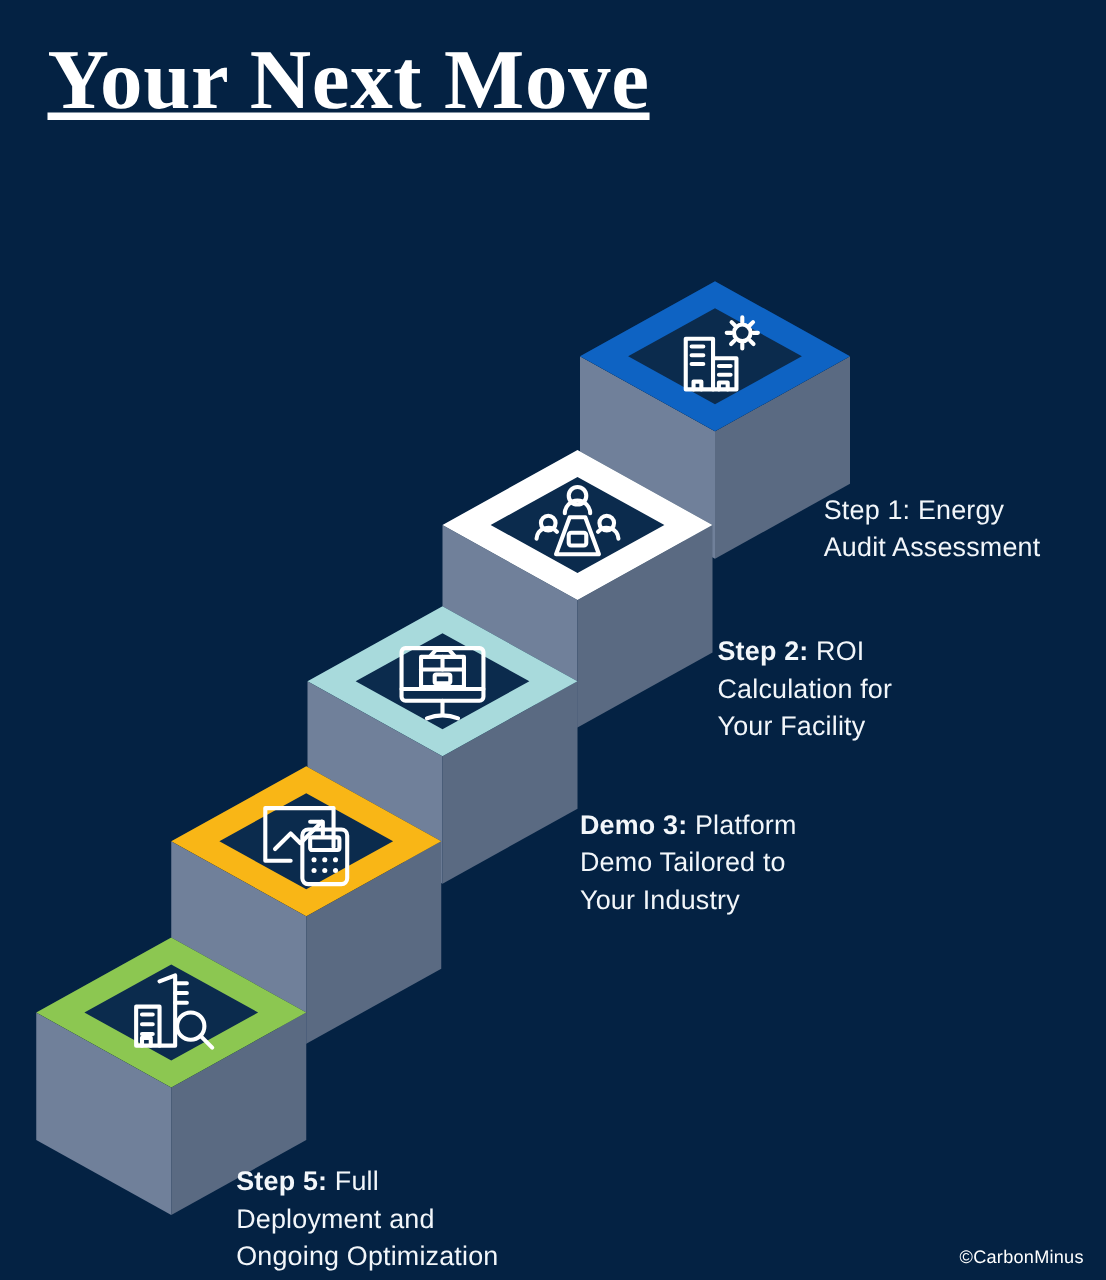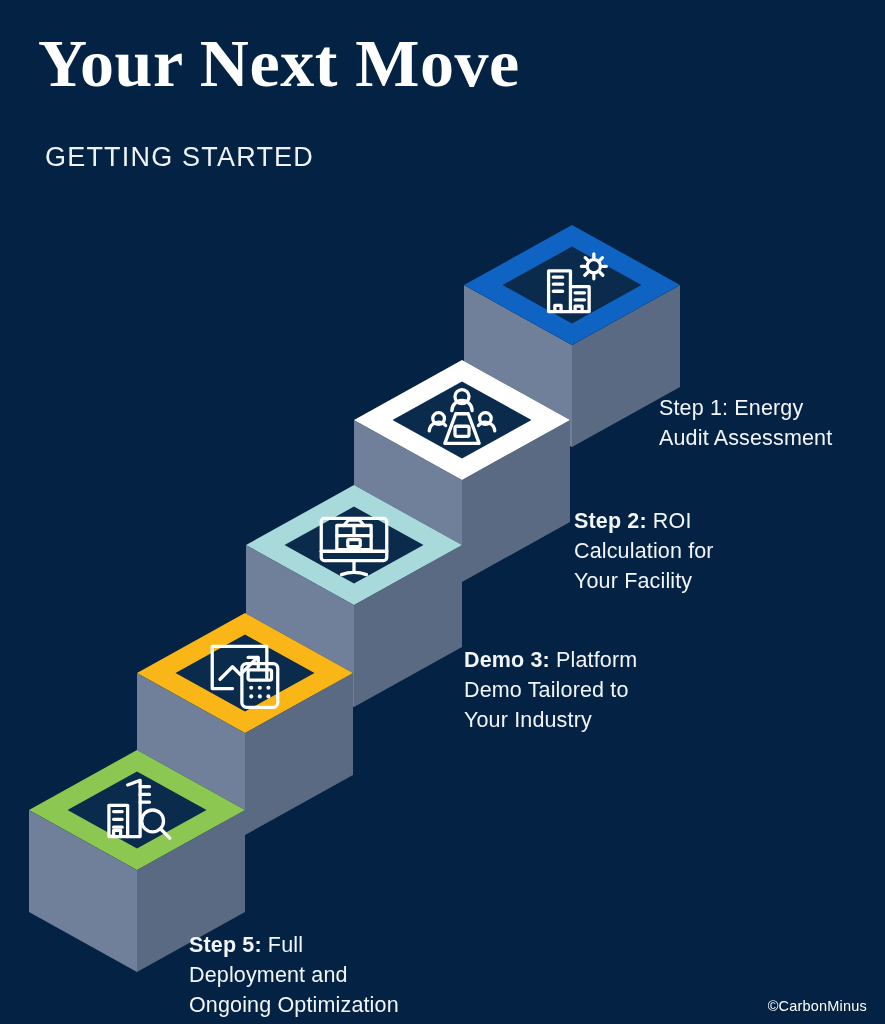--- a/index.html
+++ b/index.html
@@ -10,21 +10,21 @@
     overflow:hidden;
     position:relative;
   }
   #stage { position:relative; width:885px; height:1024px; }
 
   
   .title {
     position:absolute; left:38px; top:28px;
     font-family:"Liberation Serif", serif;
     font-size:68px; font-weight:700; color:#FFFFFF;
-    letter-spacing:0.5px; line-height:1.05;
+    letter-spacing:0.5px; line-height:1.05;text-decoration:underline;
   }
   .subtitle {
     position:absolute; left:45px; top:138px;
     font-family:"Liberation Sans", sans-serif;
     font-size:27px; font-weight:400; color:#EEF3F8;
     letter-spacing:1.2px; line-height:1.45;
     text-transform:uppercase;
   }
   .subtitle div { white-space:nowrap; }
 
@@ -57,21 +57,20 @@
     font-size:14.5px; color:#ffffff; letter-spacing:0.2px;
   }
 </style>
 </head>
 <body>
 
 <div id="stage">
 
   <div class="title">Your Next Move</div>
   <div class="subtitle">
-    <div>GETTING STARTED</div>
   </div>
 
   <svg id="stair" viewBox="0 0 885 1024">
     <defs>
 
       <g id="ico-building-sun">
         <g fill="none" stroke="#ffffff" stroke-width="4.2" stroke-linecap="round" stroke-linejoin="round">
           <path d="M -30 -18 L -30 34 L -2 34 L -2 -18 Z"></path>
           <path d="M -2 2 L 22 2 L 22 34 L -2 34"></path>
           <path d="M -24 -10 h 12 M -24 -1 h 12 M -24 8 h 12"></path>

